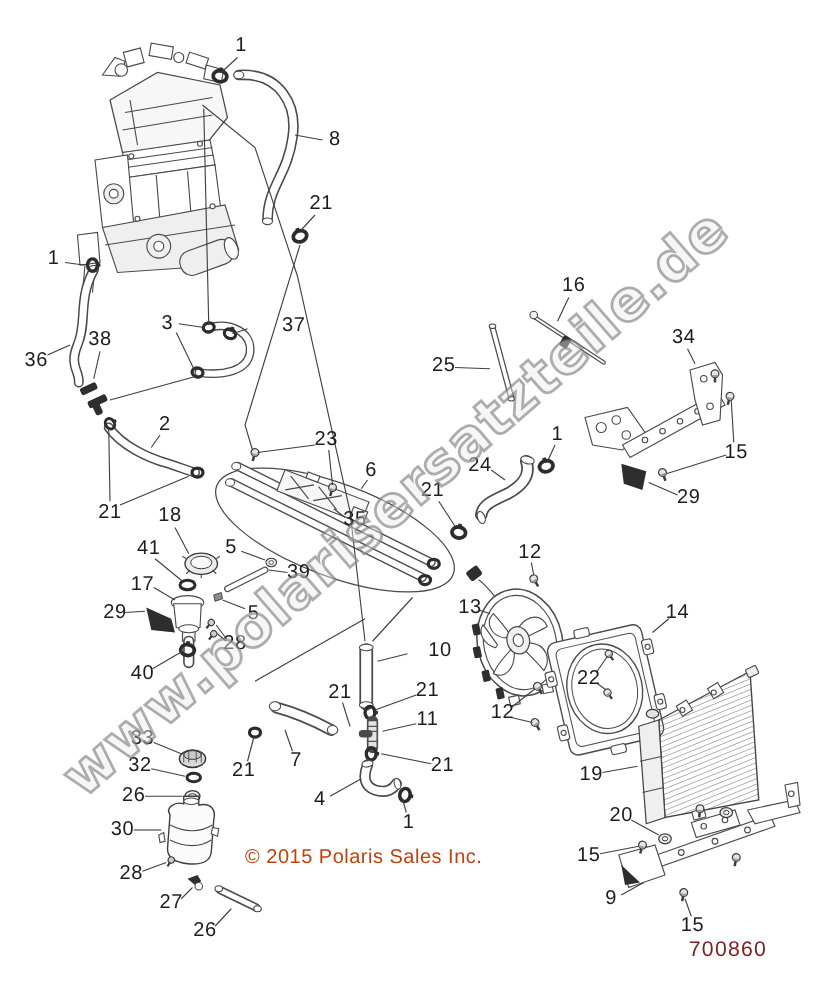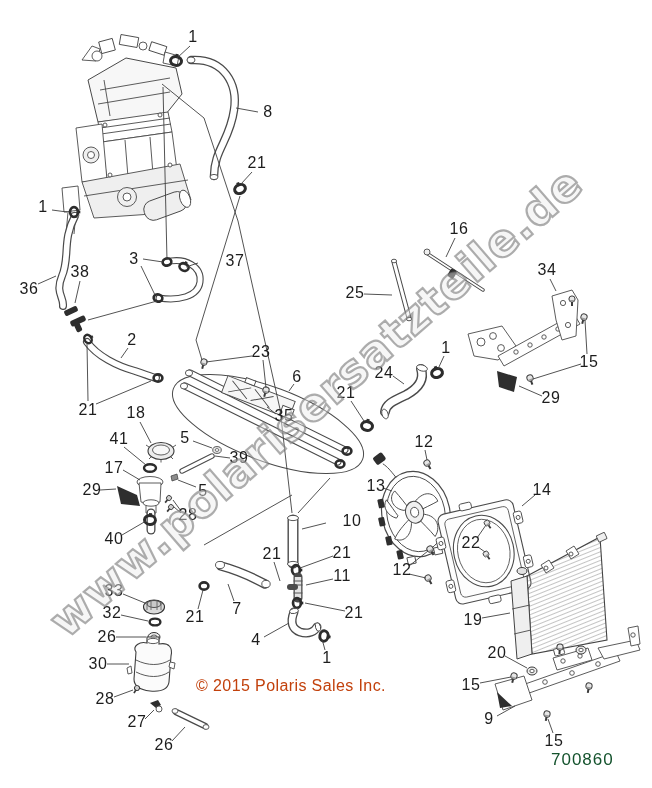--- a/index.html
+++ b/index.html
@@ -17,21 +17,21 @@
   .callout-layer{position:absolute;left:0;top:0;width:652px;height:788px;pointer-events:none;}
   .callout{position:absolute;transform:translate(-50%,-50%);font:400 16px "Liberation Sans",sans-serif;
            color:#1d1d1d;white-space:nowrap;letter-spacing:.5px;}
   .watermark{position:absolute;left:316px;top:402px;transform:translate(-50%,-50%) rotate(-41deg);
              white-space:nowrap;font:bold 45px "DejaVu Sans",sans-serif;letter-spacing:1px;
              color:rgba(236,236,236,.45);-webkit-text-stroke:2.2px rgba(120,120,120,.6);
              pointer-events:none;}
   .copyright{position:absolute;left:196px;top:677px;font:400 16px "Liberation Sans",sans-serif;
              color:#c2410c;letter-spacing:.4px;}
   .diagram-number{position:absolute;left:551px;top:750px;font:400 17px "Liberation Sans",sans-serif;
-             color:#14532d;letter-spacing:1px;}
+             color:#7f1d1d;letter-spacing:1px;}
 </style>
 </head>
 <body>
 
 <div class="stage">
 
 <svg id="diagram-svg" width="652" height="788" viewBox="0 0 652 788">
   <defs>
     <pattern id="hatch" width="4" height="4" patternUnits="userSpaceOnUse" patternTransform="rotate(68)">
       <line x1="0" y1="0" x2="0" y2="4" stroke="#8a8a8a" stroke-width="1"></line>

